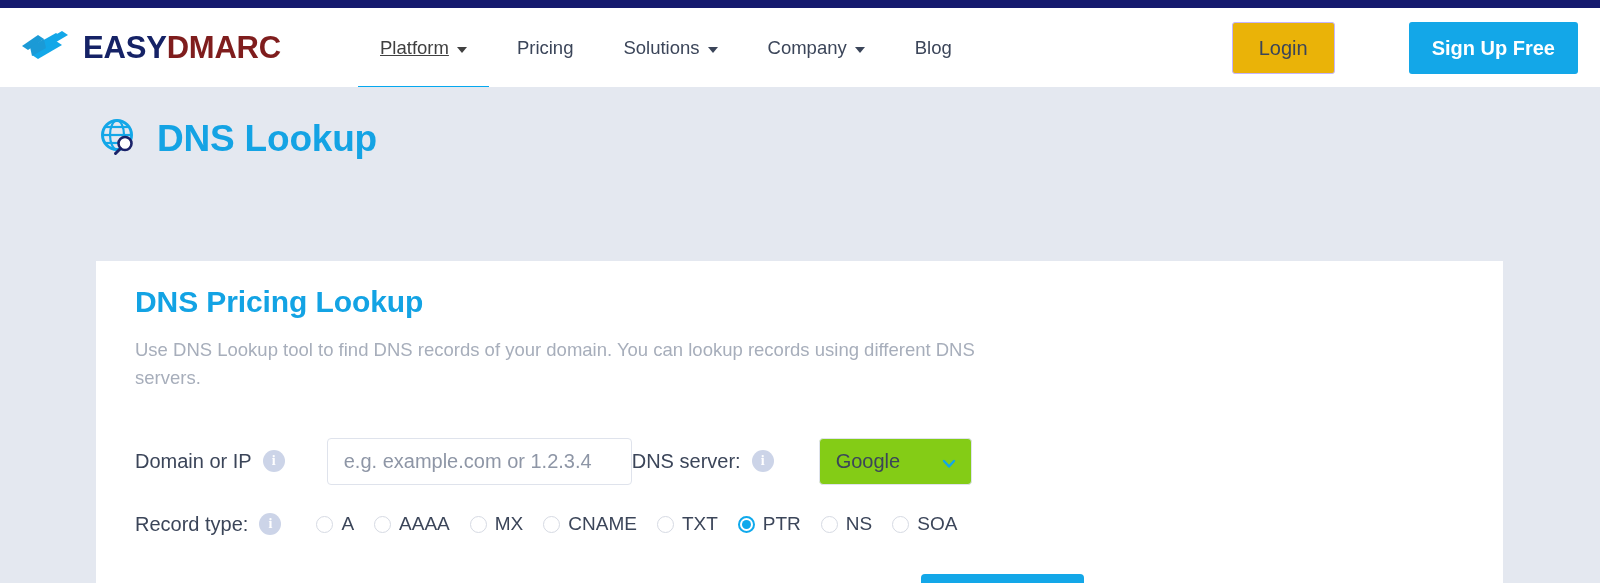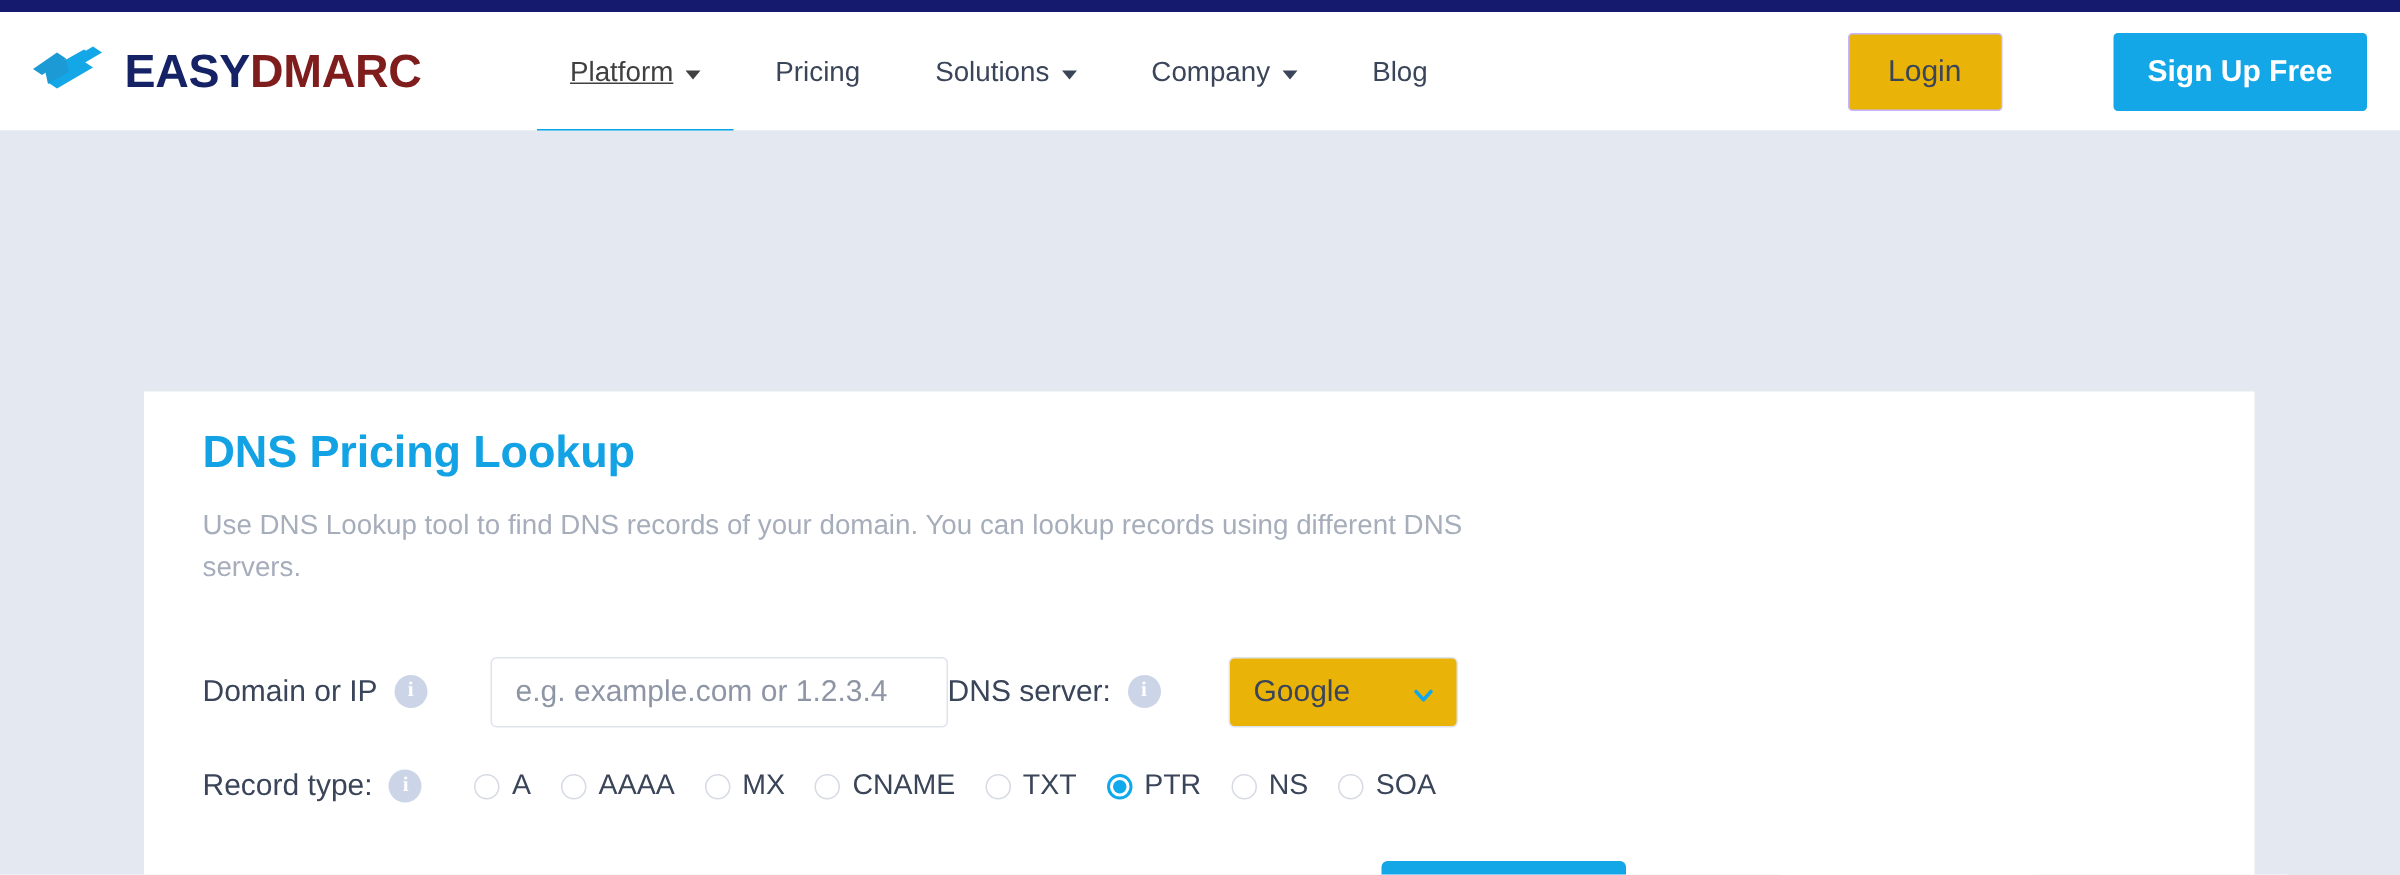--- a/index.html
+++ b/index.html
@@ -246,21 +246,21 @@
     position: relative;
     margin-left: 45px;
     width: 153px;
     height: 47px;
   }
   .select-box {
     width: 100%;
     height: 100%;
     border: 1px solid #dfe3ec;
     border-radius: 4px;
-    background: #eab308;
+    background: #84cc16;
     font-size: 20px;
     font-family: inherit;
     color: #3b4559;
     display: flex;
     align-items: center;
     padding: 0 16px;
     box-sizing: border-box;
     cursor: pointer;
   }
   .select-chevron {
@@ -378,20 +378,32 @@
 
   <div class="header-actions">
     <button class="btn-login">Login</button>
     <button class="btn-signup">Sign Up Free</button>
   </div>
 
 </header>
 
 <div class="page-body">
 
+  <div class="page-title-row">
+    <svg class="page-title-icon" viewBox="0 0 46 46">
+      <circle cx="21" cy="20" r="14.5" fill="none" stroke="#13a7e8" stroke-width="3"></circle>
+      <ellipse cx="21" cy="20" rx="7" ry="14.5" fill="none" stroke="#13a7e8" stroke-width="2.2"></ellipse>
+      <line x1="6.5" y1="20" x2="35.5" y2="20" stroke="#13a7e8" stroke-width="2.2"></line>
+      <line x1="9.5" y1="12" x2="32.5" y2="12" stroke="#13a7e8" stroke-width="2.2"></line>
+      <line x1="9.5" y1="28" x2="32.5" y2="28" stroke="#13a7e8" stroke-width="2.2"></line>
+      <circle cx="29" cy="28.5" r="6.5" fill="#ffffff" stroke="#1b2269" stroke-width="2.6"></circle>
+      <line x1="24.5" y1="33.5" x2="19.5" y2="38.5" stroke="#1b2269" stroke-width="3" stroke-linecap="round"></line>
+    </svg>
+    <div class="page-title">DNS Lookup</div>
+  </div>
 
   <section class="card">
 
     <h2 class="card-title">DNS Pricing Lookup</h2>
     <p class="card-desc">Use DNS Lookup tool to find DNS records of your domain. You can lookup records using different DNS servers.</p>
 
     <div class="form-area">
 
       <div class="form-row row-domain">
         <span class="field-label">Domain or IP</span>

